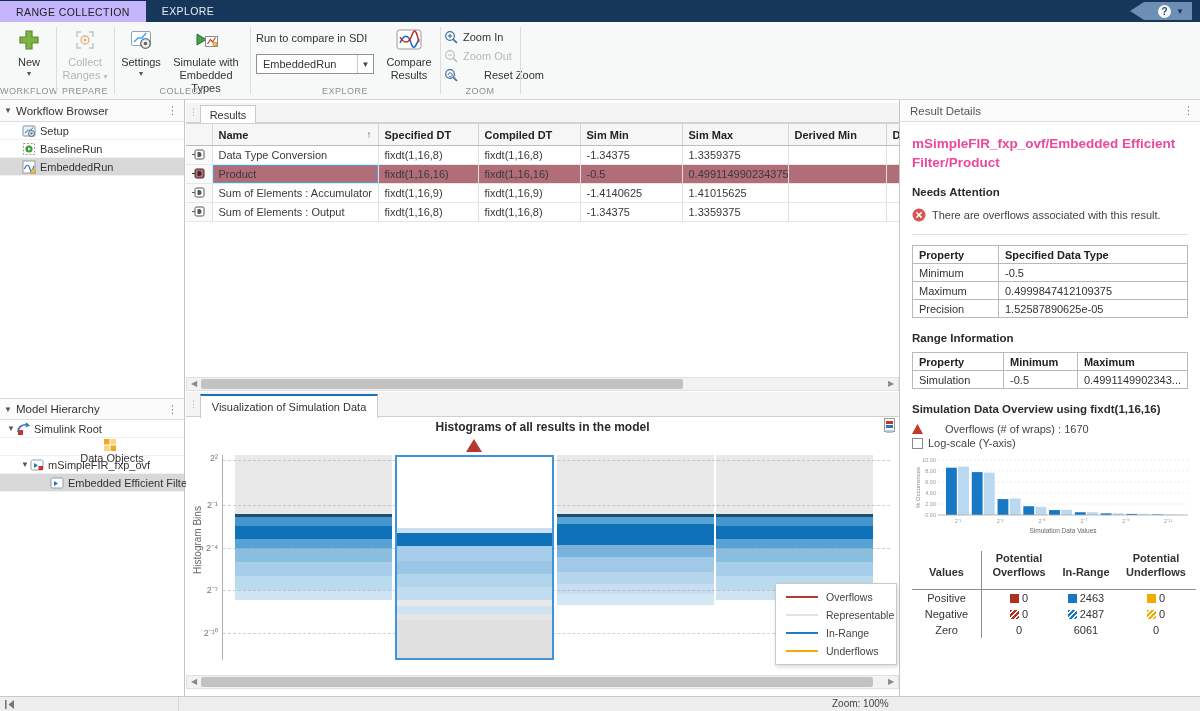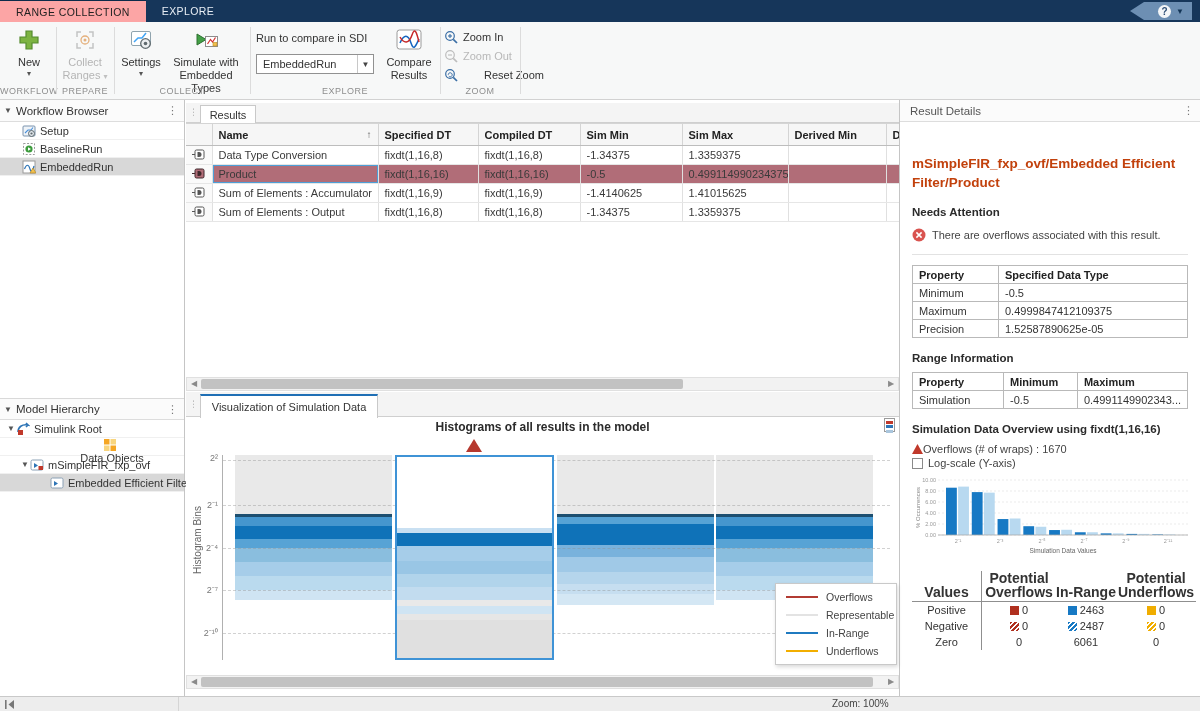--- a/index.html
+++ b/index.html
@@ -2,21 +2,21 @@
 <html><head>
 <meta charset="utf-8">
 <style>
   * { margin:0; padding:0; box-sizing:border-box; }
   html,body { width:1200px; height:711px; overflow:hidden; }
   body { position:relative; font-family:"Liberation Sans", sans-serif; background:#fff; color:#333; }
 
   
   #tabbar { position:absolute; top:0; left:0; right:0; height:22px; background:#16365a; display:flex; align-items:flex-end; }
   .rtab { height:22px; padding:0 16px; font-size:10.5px; letter-spacing:.4px; color:#e8eef5; display:flex; align-items:center; cursor:default; }
-  .rtab.active { background:#fca5a5; color:#222; border-top:1px solid #0d2b4a; }
+  .rtab.active { background:#c4b5fd; color:#222; border-top:1px solid #0d2b4a; }
   #help-btn { position:absolute; right:8px; top:2px; width:62px; height:18px; background:#6d8fb3; clip-path:polygon(14px 0,100% 0,100% 100%,14px 100%,0 50%); display:flex; align-items:center; justify-content:flex-end; gap:5px; padding-right:8px; }
   #help-btn .qmark { width:13px; height:13px; border-radius:50%; background:#f4f6f8; color:#2d4e75; font-size:10px; font-weight:bold; text-align:center; line-height:13px; }
   #help-btn .caret { color:#123455; font-size:8px; }
 
   
   #ribbon { position:absolute; top:22px; left:0; right:0; height:78px; background:#f7f8f8; border-bottom:1px solid #d2d2d2; }
   .gdiv { position:absolute; top:5px; bottom:5px; border-left:1px solid #dcdcdc; }
   .glabel { position:absolute; bottom:3px; font-size:9px; color:#8e8e8e; letter-spacing:.5px; text-align:center; }
   .rbtn { position:absolute; top:5px; display:flex; flex-direction:column; align-items:center; font-size:11px; color:#333; text-align:center; line-height:13px; cursor:default; }
   .rbtn .ric { height:26px; display:flex; align-items:center; justify-content:center; margin-bottom:3px; }
@@ -78,33 +78,33 @@
   #col1,#col4 { background:linear-gradient(to bottom,#e9e9e9 0%,#e9e9e9 28.8%,#1d4f70 28.8%,#1d4f70 30.2%,#4596ce 30.2%,#4596ce 34.5%,#0f72b8 34.5%,#0f72b8 41%,#57a3d5 41%,#57a3d5 45.5%,#8abede 45.5%,#8abede 52%,#a6cde9 52%,#a6cde9 59%,#badaee 59%,#badaee 66%,#cfe4f3 66%,#cfe4f3 70.5%,#ffffff 70.5%); }
   #col3 { background:linear-gradient(to bottom,#e9e9e9 0%,#e9e9e9 28.8%,#1d4f70 28.8%,#1d4f70 30.2%,#57a3d5 30.2%,#57a3d5 33.8%,#0f72b8 33.8%,#0f72b8 44%,#79b2dc 44%,#79b2dc 50%,#a0c9e7 50%,#a0c9e7 57%,#b5d5ec 57%,#b5d5ec 63%,#c6def0 63%,#c6def0 68%,#d4e7f4 68%,#d4e7f4 73%,#ffffff 73%); }
   #col2 { border:2px solid #3f93d6; z-index:3; background:linear-gradient(to bottom,#ffffff 0%,#ffffff 35.5%,#c9e0f2 35.5%,#c9e0f2 38%,#0f72b8 38%,#0f72b8 44.5%,#a6cde9 44.5%,#a6cde9 51.5%,#99c6e5 51.5%,#99c6e5 58%,#b1d4eb 58%,#b1d4eb 64.5%,#c2dcef 64.5%,#c2dcef 71%,#e9e9e9 71%,#e9e9e9 74%,#cfe4f3 74%,#cfe4f3 78%,#e6e6e6 78%,#e6e6e6 81%,#e0e0e0 81%); }
   #overflow-tri { position:absolute; left:280px; top:339px; width:0; height:0; border-left:8px solid transparent; border-right:8px solid transparent; border-bottom:13px solid #b6392f; z-index:4; }
   #chart-legend { position:absolute; left:589px; top:483px; width:122px; height:82px; background:#fff; border:1px solid #c9c9c9; box-shadow:1px 2px 4px rgba(0,0,0,.15); z-index:5; padding:7px 0 7px 10px; display:flex; flex-direction:column; justify-content:space-between; }
   .leg-item { display:flex; align-items:center; gap:8px; font-size:10.5px; color:#444; }
   .leg-line { width:32px; height:0; border-top:2.5px solid; flex:none; }
 
   
   #rp-body { padding:8px 12px 0 12px; }
-  #rp-title { font-size:13.5px; font-weight:bold; color:#c2410c; line-height:19px; margin:24px 0 14px 0; word-wrap:break-word; }
+  #rp-title { font-size:13.5px; font-weight:bold; color:#ec4899; line-height:19px; margin:4px 0 14px 0; word-wrap:break-word; }
   .rp-h2 { font-size:11.5px; font-weight:bold; color:#2b2b2b; margin:14px 0 8px 0; }
   .alert-line { display:flex; align-items:center; gap:6px; font-size:11px; color:#444; margin:10px 0 12px 0; }
   .rp-divider { border-top:1px solid #e2e2e2; margin:12px 0 10px 0; }
   .rp-table { border-collapse:collapse; font-size:11px; width:276px; }
   .rp-table th, .rp-table td { border:1px solid #b9b9b9; padding:2px 6px; height:18px; text-align:left; white-space:nowrap; overflow:hidden; }
   .rp-table th { font-weight:bold; color:#222; background:#fff; }
-  .ovf-line { display:flex; align-items:center; gap:0; font-size:11px; color:#444; margin:8px 0 2px 0; }
+  .ovf-line { display:flex; align-items:center; gap:22px; font-size:11px; color:#444; margin:8px 0 2px 0; }
   .cb-line { display:flex; align-items:center; gap:5px; font-size:11px; color:#444; margin:2px 0 4px 0; }
   .cb { width:11px; height:11px; border:1px solid #8a8a8a; background:#fff; flex:none; }
   #mini-chart { display:block; margin-top:2px; }
   #values-table { display:grid; grid-template-columns:70px 74px 60px 80px; font-size:11px; color:#333; margin-top:2px; }
-  #values-table .vh { font-weight:bold; font-size:14px; text-align:center; line-height:14px; padding-bottom:2px; border-bottom:1px solid #8f8f8f; display:flex; flex-direction:column; justify-content:flex-end; }
+  #values-table .vh { font-weight:bold; font-size:11px; text-align:center; line-height:14px; padding-bottom:10px; border-bottom:1px solid #8f8f8f; display:flex; flex-direction:column; justify-content:flex-end; }
   #values-table .vc { text-align:center; height:16px; line-height:16px; white-space:nowrap; }
   #values-table .c1 { border-right:1px solid #8f8f8f; }
   .sw { display:inline-block; width:9px; height:9px; vertical-align:-1px; margin-right:3px; }
   .sw.red { background:#b0301f; } .sw.blue { background:#1779c4; } .sw.yel { background:#f0ad00; }
   .sw.redh { background:repeating-linear-gradient(135deg,#b0301f 0 1.5px,#fff 1.5px 3.5px); }
   .sw.blueh { background:repeating-linear-gradient(135deg,#1779c4 0 1.5px,#fff 1.5px 3.5px); }
   .sw.yelh { background:repeating-linear-gradient(135deg,#f0ad00 0 1.5px,#fff 1.5px 3.5px); }
 
   #status-zoom { position:absolute; left:832px; top:1px; }
   #status-div { position:absolute; left:178px; top:0; bottom:0; border-left:1px solid #d5d5d5; }

